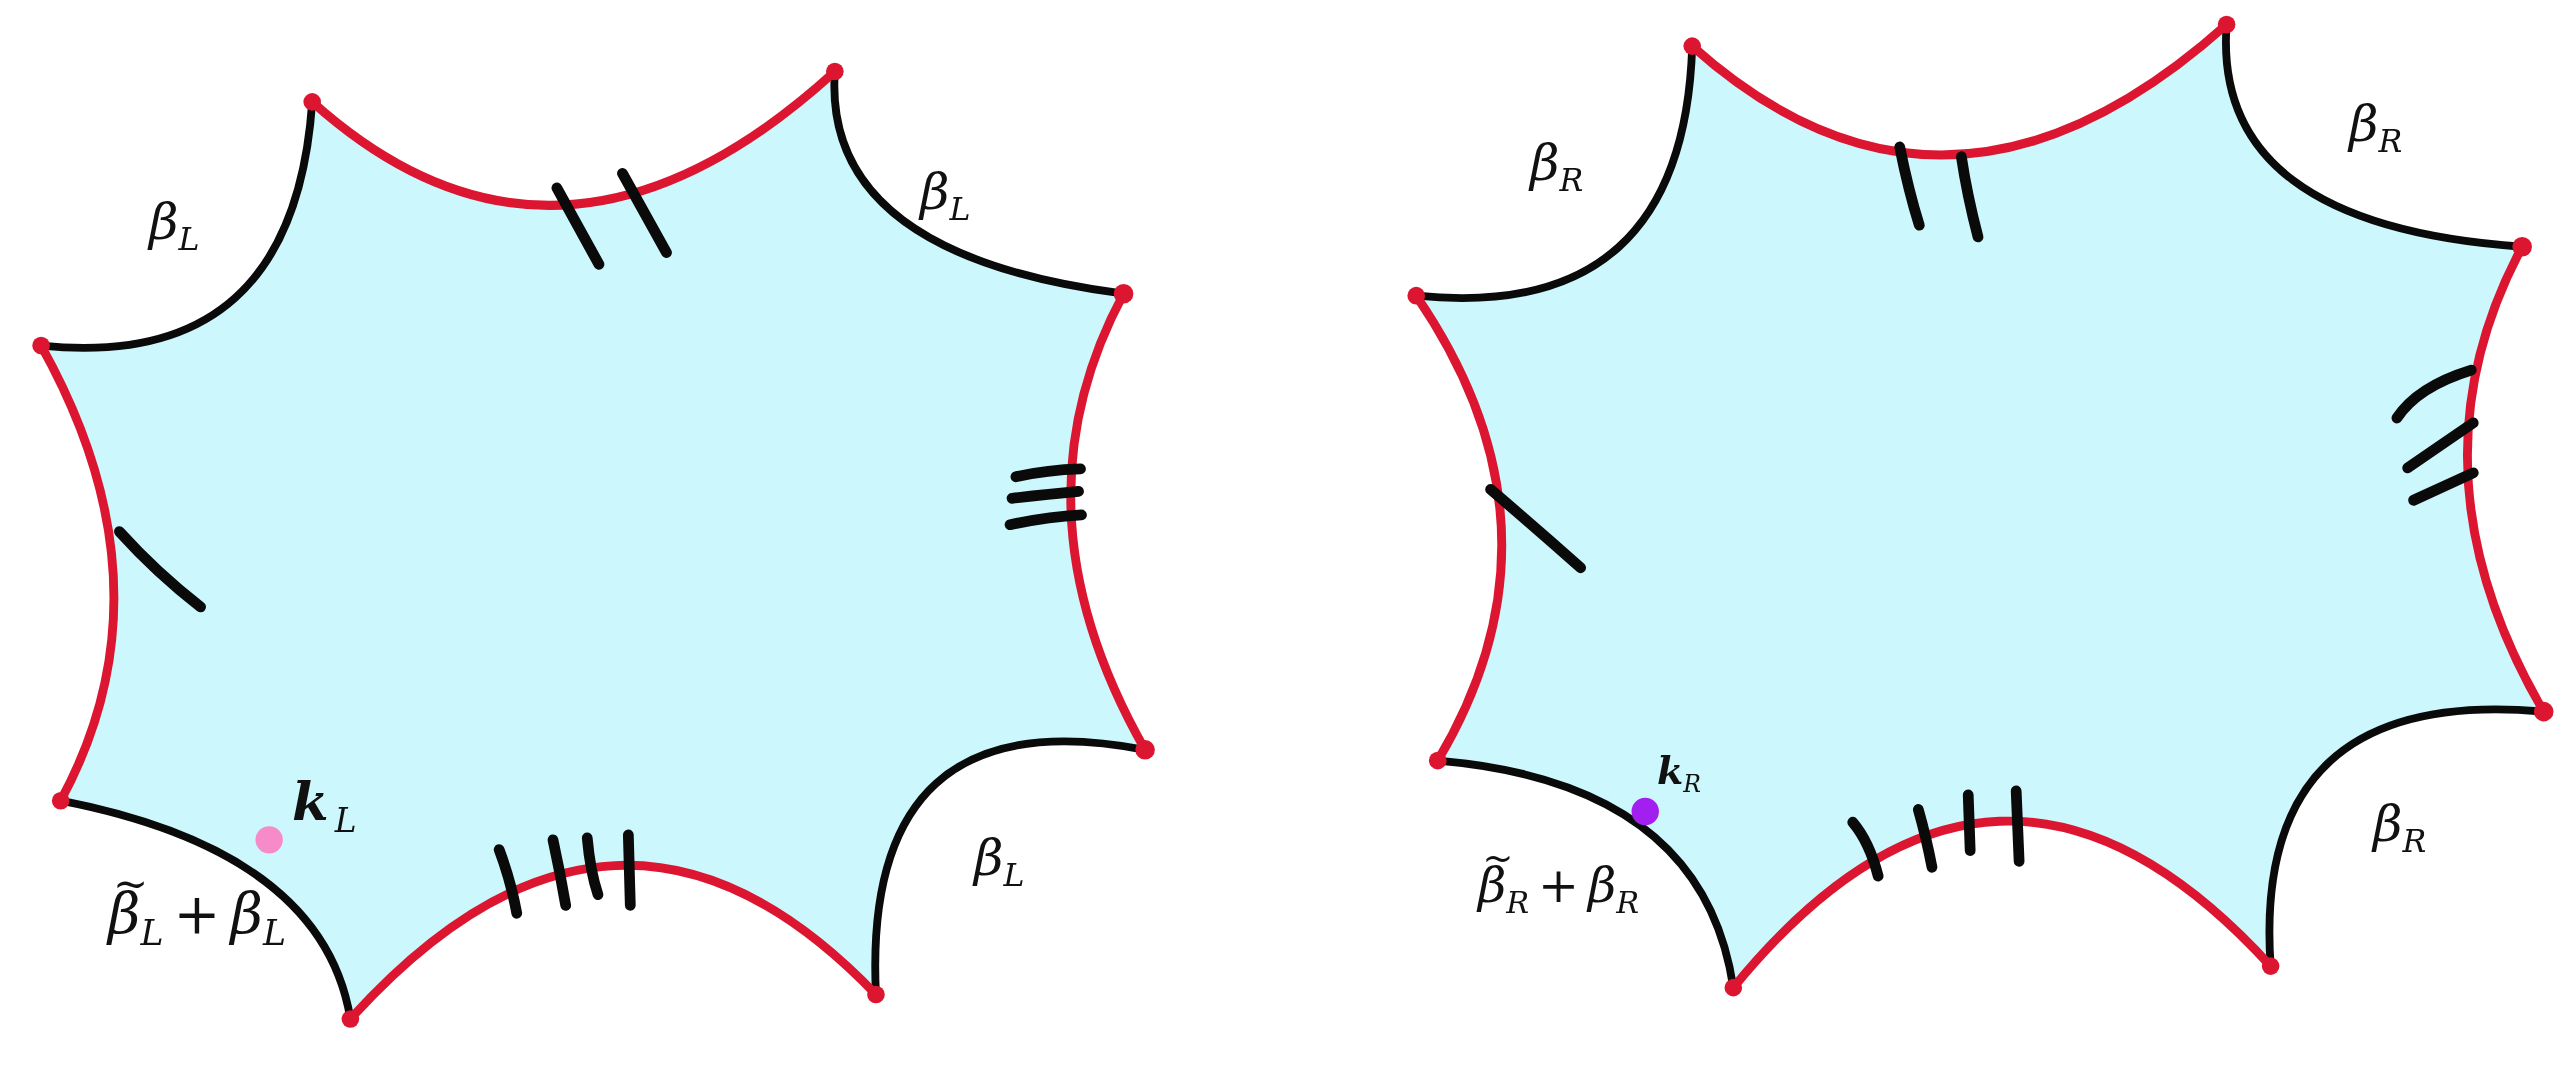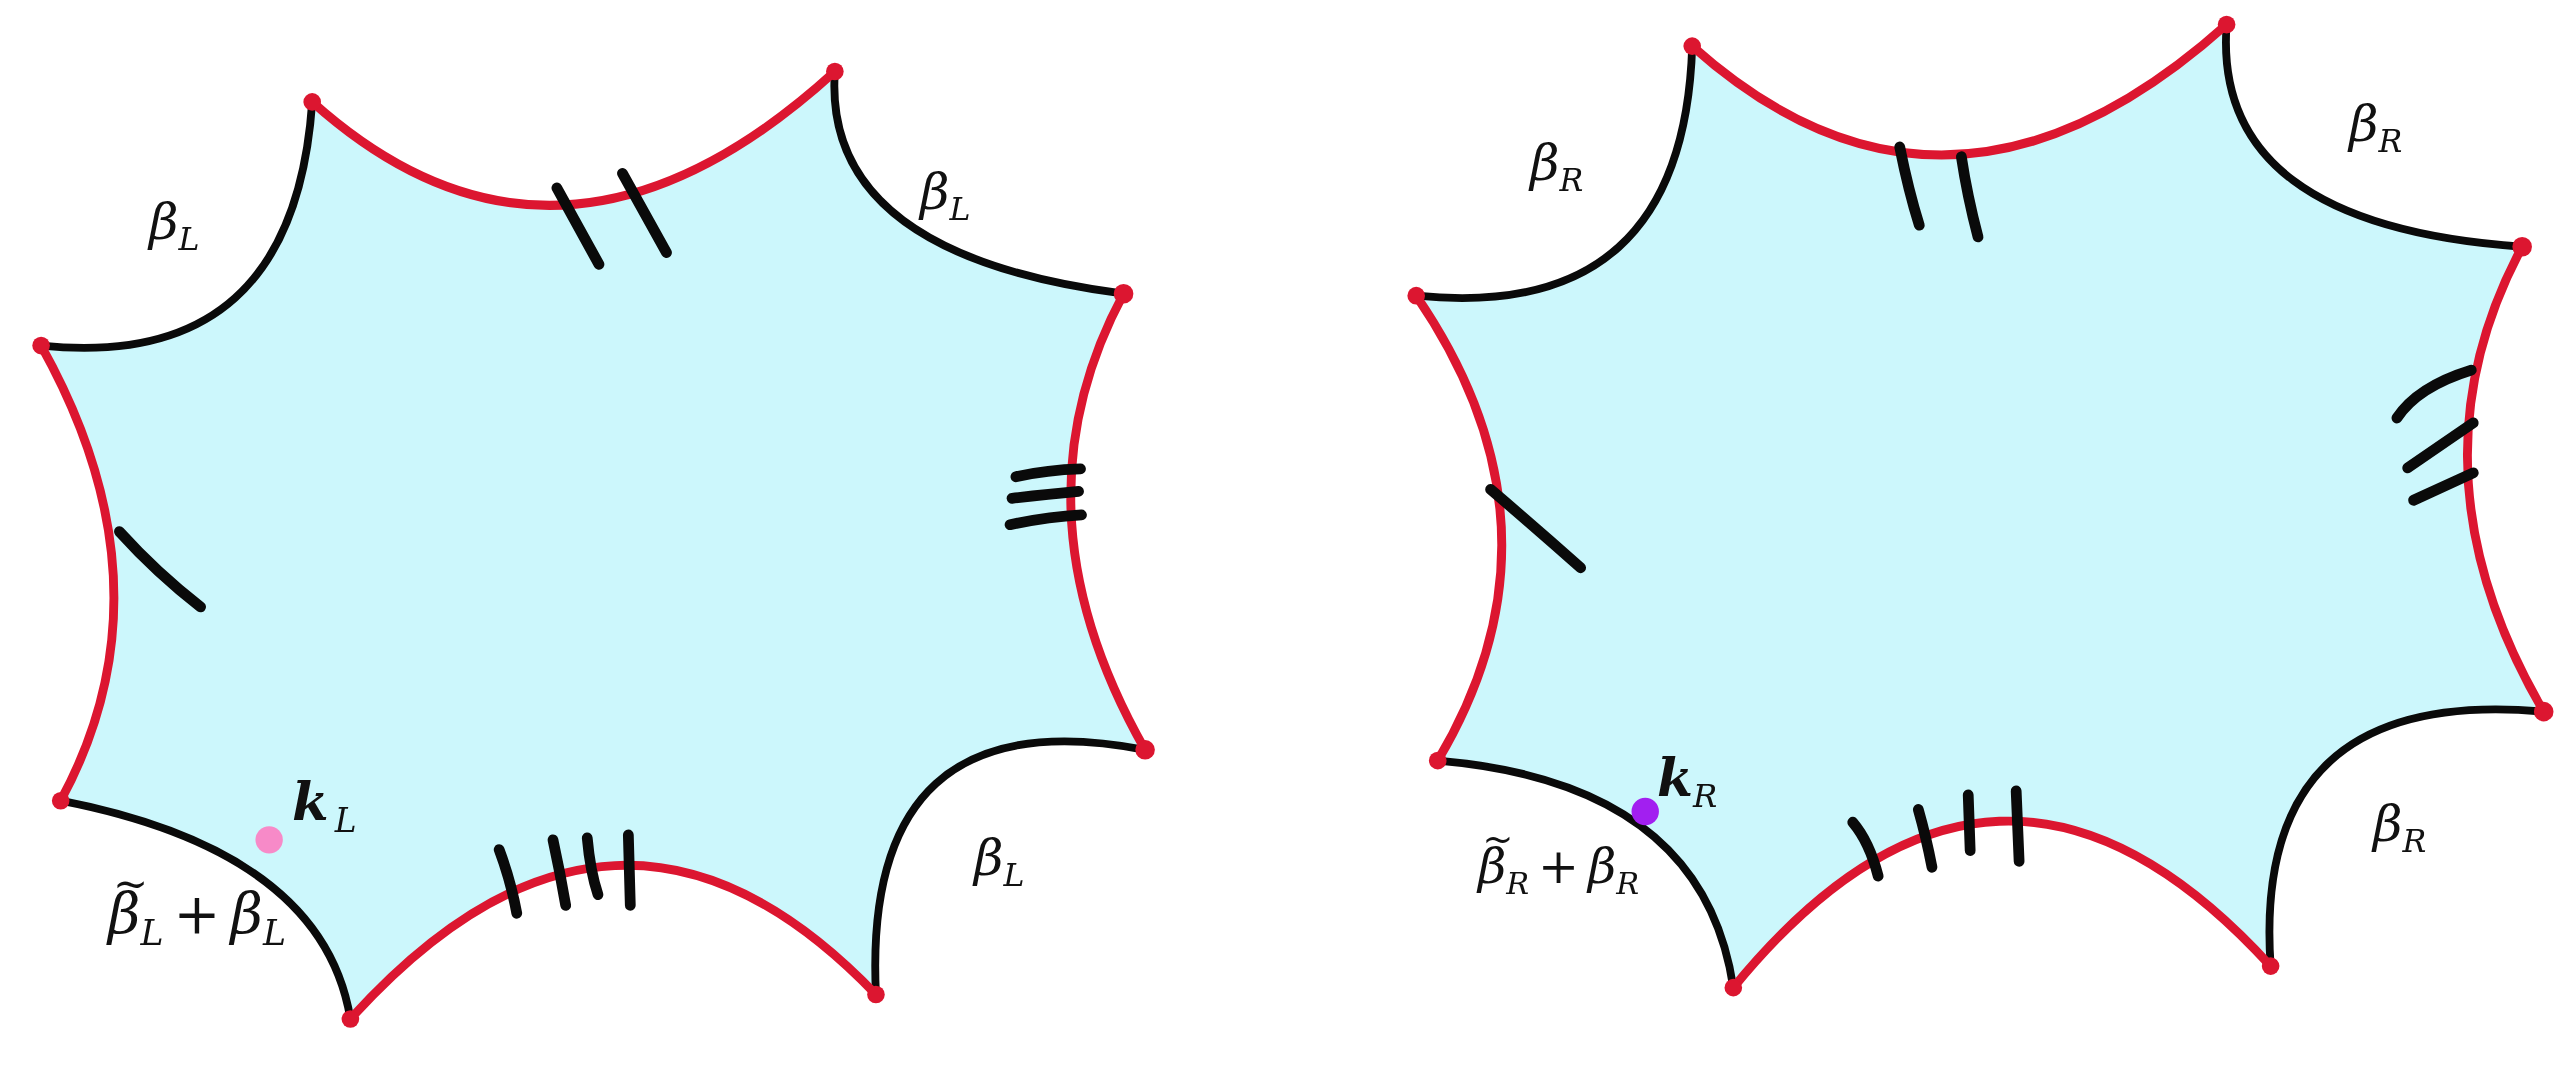--- a/index.html
+++ b/index.html
@@ -119,19 +119,19 @@
 
 <div class="label" style="left:1530px; top:137px; font-size:51px;">
   <span>β</span><span class="sub">R</span>
 </div>
 <div class="label" style="left:2349px; top:98px; font-size:51px;">
   <span>β</span><span class="sub">R</span>
 </div>
 <div class="label" style="left:2373px; top:798px; font-size:51px;">
   <span>β</span><span class="sub">R</span>
 </div>
-<div class="label" style="left:1478px; top:842px; font-size:49px;text-align:right;">
+<div class="label" style="left:1478px; top:861px; font-size:49px;text-align:right;">
   <span class="tilde">β</span><span class="sub">R</span><span class="plus">+</span><span>β</span><span class="sub">R</span>
 </div>
-<div class="label kl" style="left:1657px; top:752px; font-size:52px;font-style:italic;">
+<div class="label kl" style="left:1657px; top:752px; font-size:38px;font-style:italic;">
   <span>k</span><span class="sub" style="font-weight:normal;">R</span>
 </div>
 
 
 </body></html>

